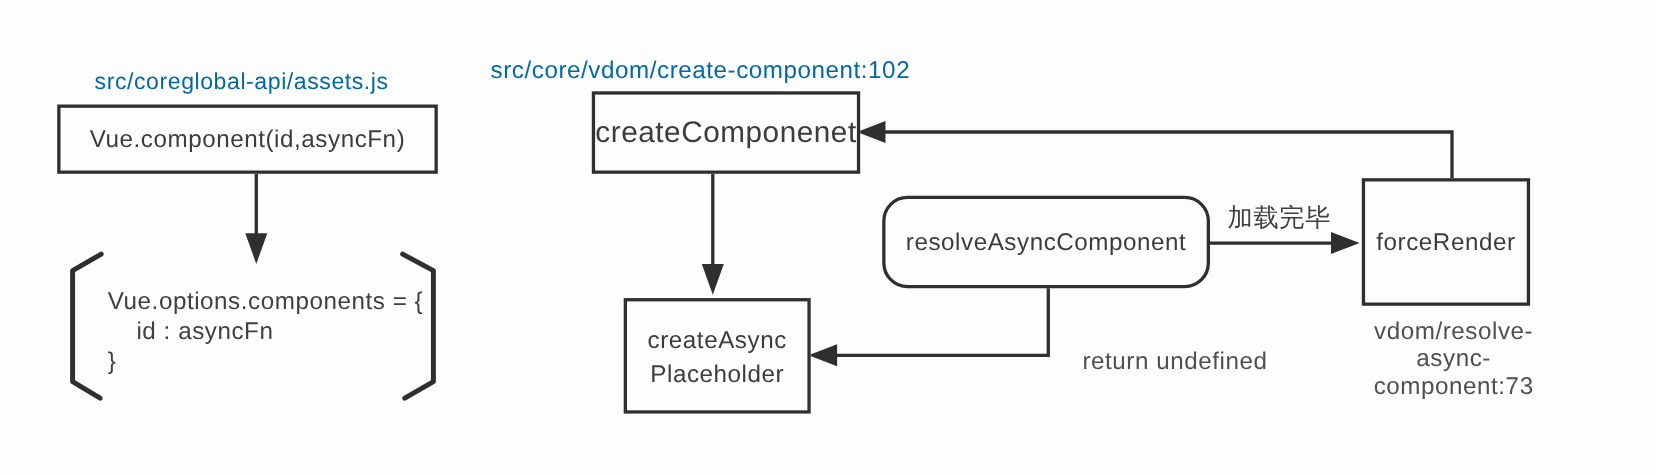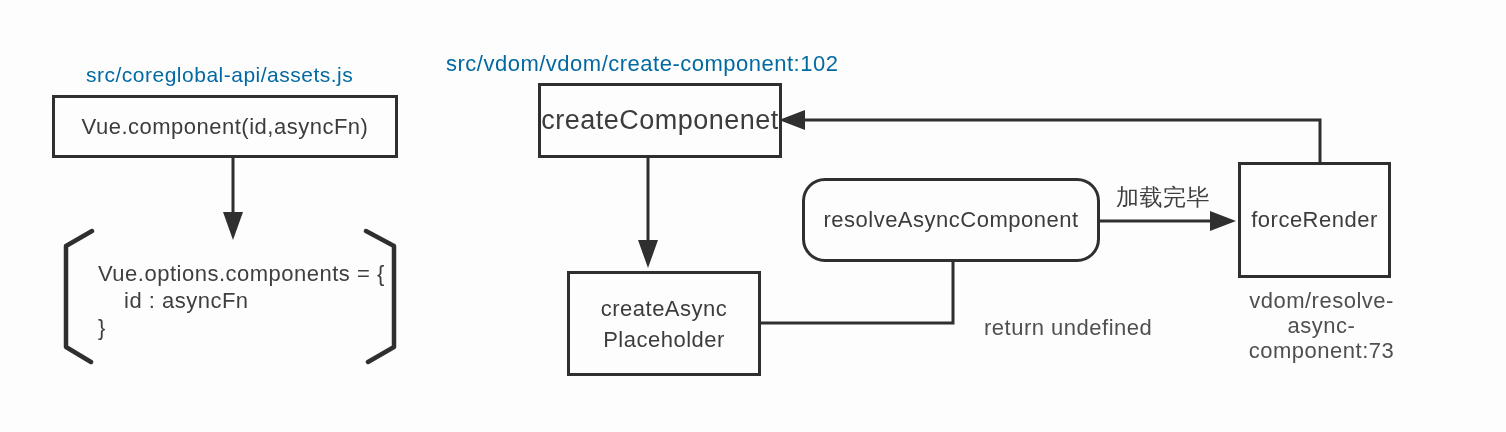--- a/index.html
+++ b/index.html
@@ -29,21 +29,21 @@
     align-items: center;
     justify-content: center;
     text-align: center;
     color: #3c3c3c;
     font-size: 22px;
     box-sizing: border-box;
     letter-spacing: 0.5px;
   }
   #box-vue-component        { left: 52px;   top: 95px;  width: 346px; height: 63px;  }
   #box-create-component     { left: 518px;  top: 83px;  width: 244px; height: 75px;  font-size: 27px; margin-left: 20px; }
-  #box-create-async-placeholder { left: 567px; top: 271px; width: 194px; height: 105px; line-height: 31px; }
+  #box-create-async-placeholder { left: 567px; top: 271px; width: 170px; height: 105px; line-height: 31px; }
   #box-resolve-async        { left: 802px;  top: 178px; width: 298px; height: 84px; border-radius: 23px;  }
   #box-force-render         { left: 1238px; top: 162px; width: 153px; height: 116px; }
 
   .file-label {
     position: absolute;
     color: #0369a1;
     white-space: nowrap;
     letter-spacing: 0.5px;
   }
   #label-assets            { left: 86px;  top: 63px;  font-size: 21px; }
@@ -114,21 +114,21 @@
   <div class="box" id="box-vue-component">
     <span>Vue.component(id,asyncFn)</span>
   </div>
 
   <div id="code-block">
     <div class="code-line">Vue.options.components = {</div>
     <div class="code-line indent">id : asyncFn</div>
     <div class="code-line">}</div>
   </div>
 
-  <div class="file-label" id="label-create-component">src/vdom/vdom/create-component:102</div>
+  <div class="file-label" id="label-create-component">src/core/vdom/create-component:102</div>
 
   <div class="box" id="box-create-component">
     <span>createComponenet</span>
   </div>
 
   <div class="box" id="box-create-async-placeholder">
     <span>createAsync</span>
     <span>Placeholder</span>
   </div>
 

